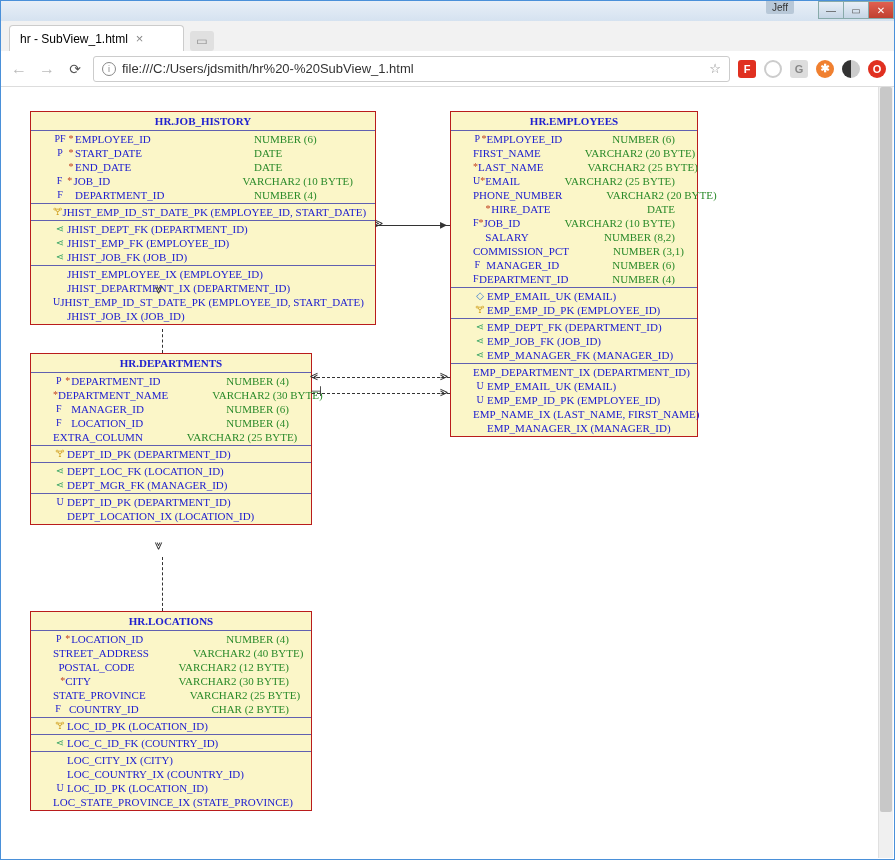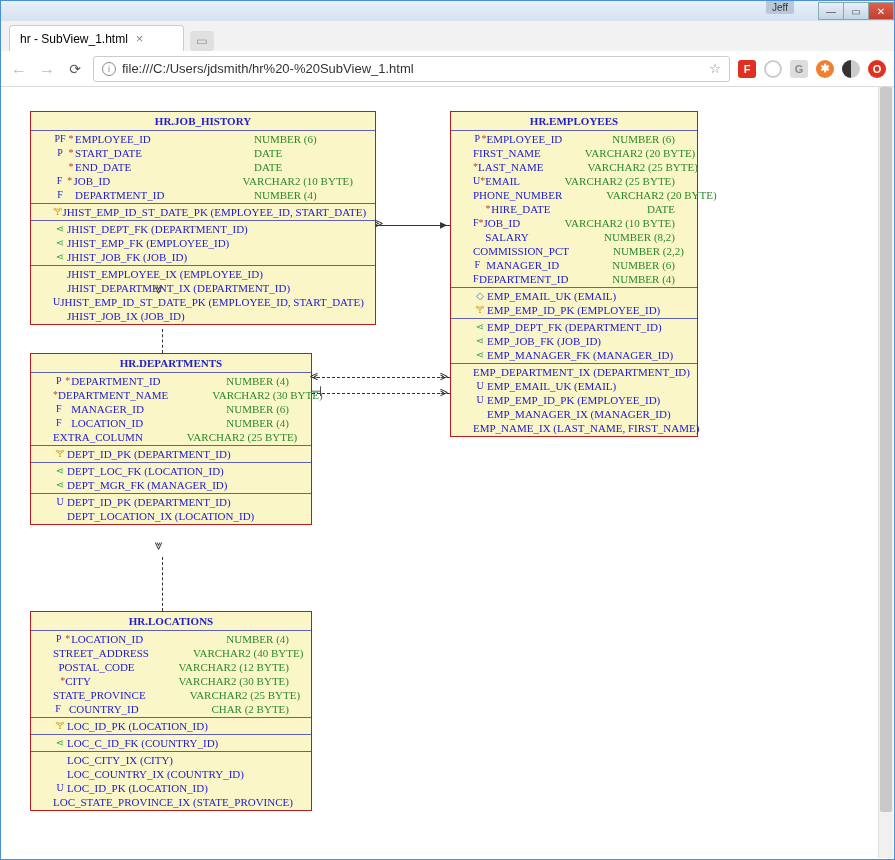--- a/index.html
+++ b/index.html
@@ -1,20 +1,20 @@
 <!DOCTYPE html>
 <html><head>
 <meta charset="utf-8">
 <style>
 * { box-sizing: border-box; margin: 0; padding: 0; }
 body { font-family: "Segoe UI", Tahoma, sans-serif; font-size: 12px; background: #fff; width: 895px; height: 860px; overflow: hidden; position: relative; }
 
 
 .chrome-window { width: 895px; height: 860px; background: #fff; border: 1px solid #4a90d9; position: relative; }
-.titlebar { height: 20px; background: linear-gradient(#e8eff7,#d5e2f0); display: flex; justify-content: flex-end; align-items: center; padding: 0 0; }
+.titlebar { height: 20px; background: linear-gradient(#e8eff7,#d5e2f0); display: flex; justify-content: flex-end; align-items: flex-start; padding: 0 0; }
 .win-user { position: absolute; right: 100px; top: 0; background: #b8c8d8; color: #333; font-size: 10px; padding: 1px 6px; border-radius: 0 0 2px 2px; }
 .win-btns { display: flex; }
 .win-btn { width: 26px; height: 18px; background: linear-gradient(#e8eff7,#c5d5e5); border: 1px solid #8aa; margin-left: -1px; display: flex; align-items: center; justify-content: center; font-size: 10px; color: #555; }
 .win-btn.close { background: linear-gradient(#e06050,#c04030); color: #fff; }
 
 .tabbar { height: 30px; background: #f2f2f2; display: flex; align-items: flex-end; padding-left: 8px; }
 .tab { background: #fff; border: 1px solid #ccc; border-bottom: none; border-radius: 4px 4px 0 0; padding: 5px 10px; font-size: 12px; display: flex; align-items: center; gap: 8px; min-width: 175px; }
 .tab-close { color: #888; font-size: 13px; }
 .newtab { width: 24px; height: 20px; background: #e0e0e0; margin-left: 6px; border-radius: 3px; display:flex; align-items:center; justify-content:center; color:#888; }
 
@@ -223,21 +223,21 @@
           <div class="row">
             <span class="flag"></span>
             <span class="dot"></span>
             <span class="name">SALARY</span>
             <span class="type">NUMBER (8,2)</span>
           </div>
           <div class="row">
             <span class="flag"></span>
             <span class="dot"></span>
             <span class="name">COMMISSION_PCT</span>
-            <span class="type">NUMBER (2,2)</span>
+            <span class="type">NUMBER (3,1)</span>
           </div>
           <div class="row">
             <span class="flag">F</span>
             <span class="dot"></span>
             <span class="name">MANAGER_ID</span>
             <span class="type">NUMBER (6)</span>
           </div>
           <div class="row">
             <span class="flag">F</span>
             <span class="dot"></span>
@@ -277,25 +277,25 @@
           <div class="row">
             <span class="flag">U</span>
             <span style="color:#2020d0">EMP_EMAIL_UK (EMAIL)</span>
           </div>
           <div class="row">
             <span class="flag">U</span>
             <span style="color:#2020d0">EMP_EMP_ID_PK (EMPLOYEE_ID)</span>
           </div>
           <div class="row">
             <span class="flag"></span>
+            <span style="color:#2020d0">EMP_NAME_IX (LAST_NAME, FIRST_NAME)</span>
+          </div>
+          <div class="row">
+            <span class="flag"></span>
             <span style="color:#2020d0">EMP_MANAGER_IX (MANAGER_ID)</span>
-          </div>
-          <div class="row">
-            <span class="flag"></span>
-            <span style="color:#2020d0">EMP_NAME_IX (LAST_NAME, FIRST_NAME)</span>
           </div>
         </div>
     </div>
 
     <div class="entity" style="left:28px; top:266px; width:282px;">
       <div class="hdr">HR.DEPARTMENTS</div>
       <div class="sec" id="dep-cols">
           <div class="row">
             <span class="flag">P</span>
             <span class="dot">*</span>

